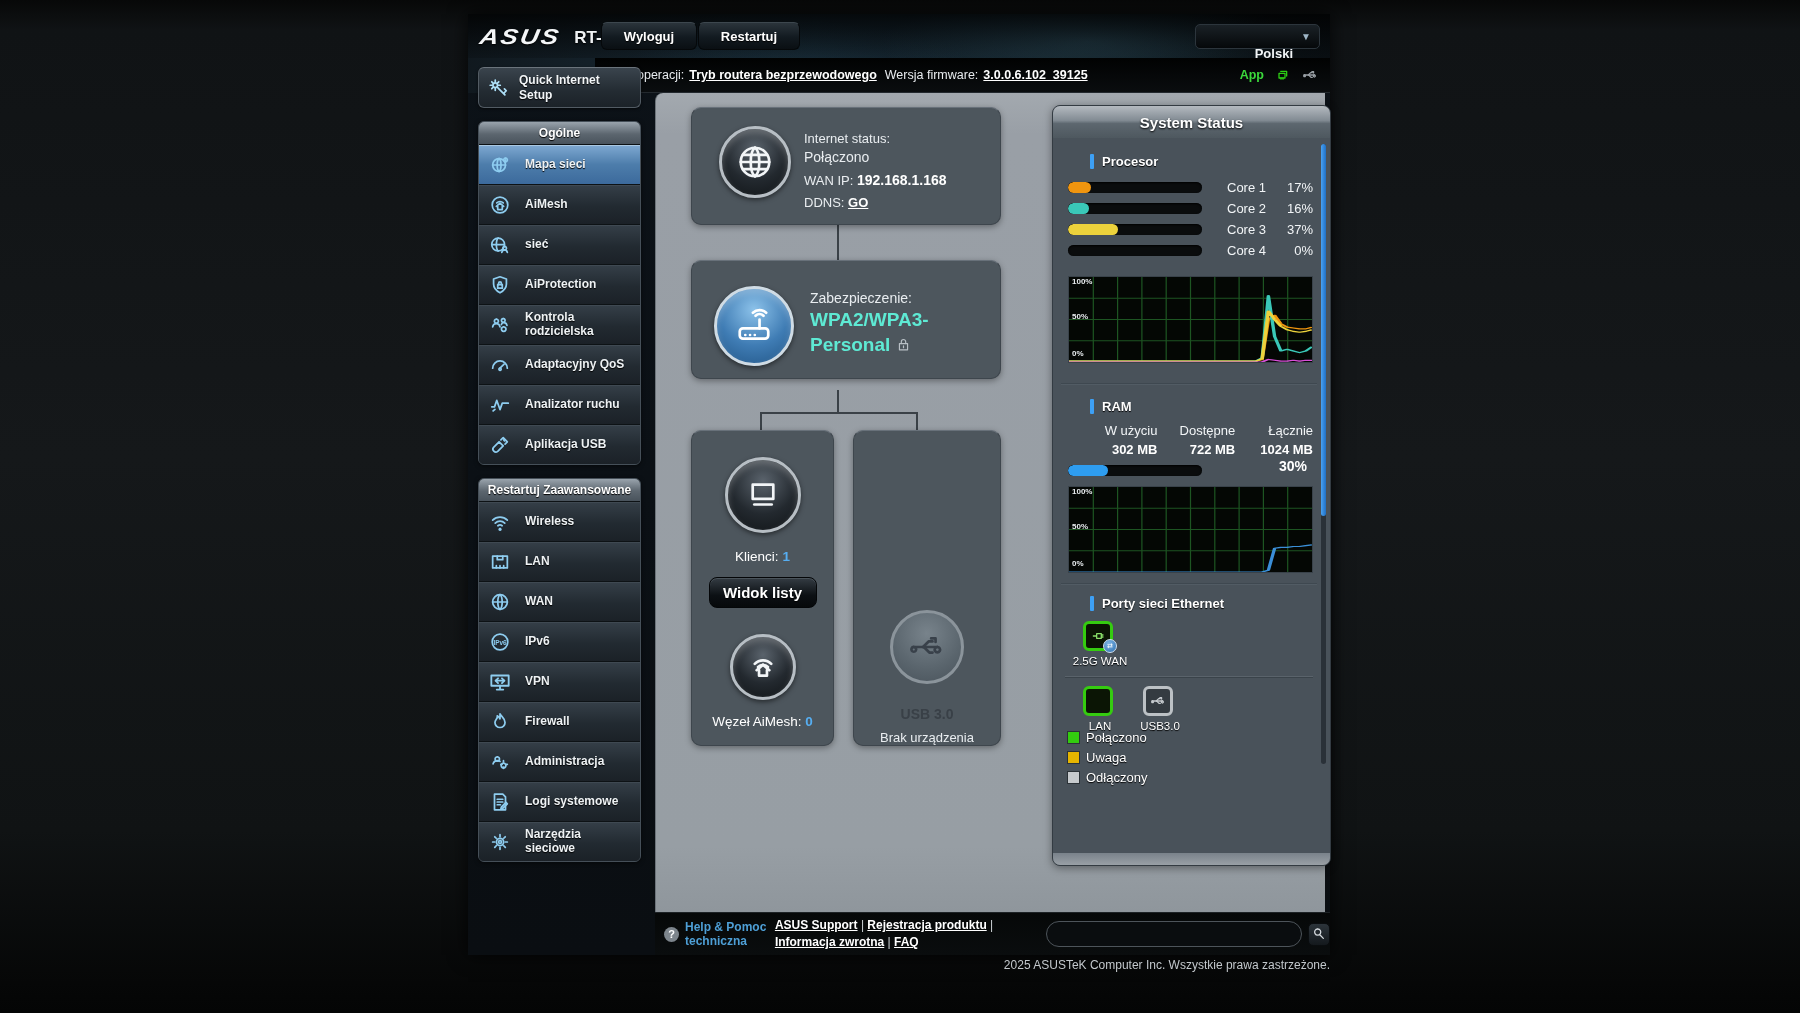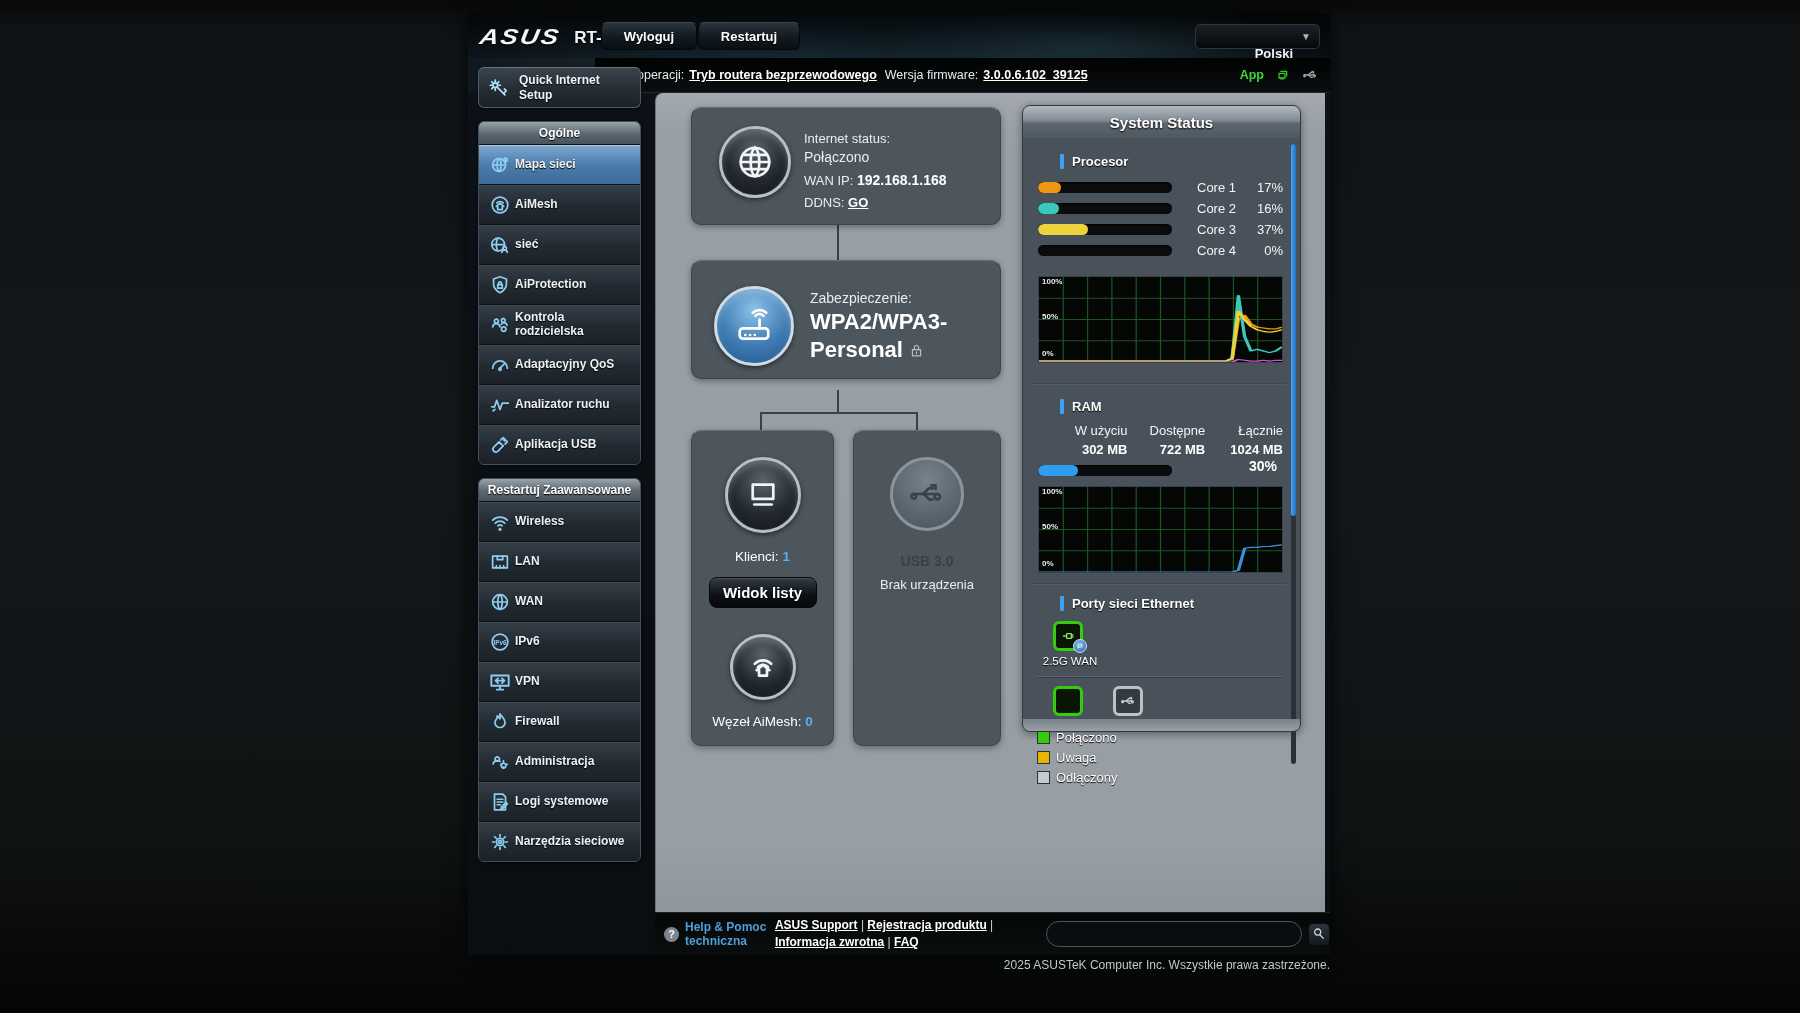--- a/index.html
+++ b/index.html
@@ -52,21 +52,21 @@
   .qis-btn { width:100%; height:41px; border-radius:6px; border:1px solid #525b63; border-top-color:#6b747c;
     background:linear-gradient(180deg,#3a444d,#232b32 60%,#1b2228); display:flex; align-items:center;
     gap:8px; padding:0 6px; cursor:pointer; box-shadow:0 1px 3px rgba(0,0,0,.6); }
   .qis-btn .txt { font-size:12px; font-weight:bold; color:#f2f5f7; text-align:left; line-height:1.25;
     text-shadow:0 1px 1px #000; }
   .nav-group { margin-top:13px; border:1px solid #454f58; border-radius:6px; overflow:hidden;
     background:#1b2228; box-shadow:0 1px 4px rgba(0,0,0,.55); }
   .nav-head { height:22px; display:flex; align-items:center; justify-content:center; font-size:12px;
     font-weight:bold; color:#fff; text-shadow:0 1px 1px #000;
     background:linear-gradient(180deg,#99a3ac,#5c666f 55%,#49535c); }
-  .nav-item { height:40px; display:flex; align-items:center; gap:2px; padding:0 8px; cursor:pointer;
+  .nav-item { height:40px; display:flex; align-items:center; gap:12px; padding:0 8px; cursor:pointer;
     background:linear-gradient(180deg,#353f48,#222a31 55%,#1b2127);
     border-top:1px solid #0d1215; box-shadow:inset 0 1px 0 #3f4952; }
   .nav-item .lbl { font-size:12px; font-weight:bold; color:#eef2f4; line-height:1.15; text-shadow:0 1px 1px #000; }
   .nav-item.active { background:linear-gradient(180deg,#7fa9d2,#4d7dab 50%,#3c6a9c); box-shadow:inset 0 1px 0 #a9c8e2; }
   .nicon { width:26px; height:24px; flex:0 0 26px; display:flex; align-items:center; justify-content:center; }
   
   .main { position:absolute; left:187px; top:79px; width:670px; height:819px;
     background:linear-gradient(180deg,#a3a9af,#999fa6 5%,#979ea4 92%,#8f969c);
     border-radius:8px 0 0 0; border-left:1px solid #6d747a; }
   .card { position:absolute; background:#4d565d; border:1px solid #3e464d; border-top-color:#68717a;
@@ -76,31 +76,31 @@
   .card-clients  { left:35px; top:337px; width:143px; height:316px; }
   .card-usb      { left:197px; top:337px; width:148px; height:316px; }
   .conn { position:absolute; background:#3a4147; }
   .glossy { border-radius:50%; border:3px solid #b7bec4; box-shadow:0 2px 5px rgba(0,0,0,.5), inset 0 4px 6px rgba(255,255,255,.25);
     display:flex; align-items:center; justify-content:center;
     background:radial-gradient(circle at 50% 30%, #5a636c, #23292f 55%, #121619 95%); }
   .glossy.blue { background:radial-gradient(circle at 50% 28%, #8cc2ea, #3f7cb4 55%, #255a8c 95%); border-color:#cfdbe4; }
   .glossy.muted { background:radial-gradient(circle at 50% 30%, #78838b, #5a656d 60%, #4b555d 95%); border-color:#8b949b; box-shadow:none; }
   .info-lines { position:absolute; font-size:13px; color:#e9edf0; line-height:1.35; }
   .info-lines b { color:#fff; font-size:14px; }
-  .big-val { font-size:22px; font-weight:bold; color:#ffffff; line-height:1.3; }
+  .big-val { font-size:19px; font-weight:bold; color:#5eead4; line-height:1.3; }
   .link-go { font-weight:bold; text-decoration:underline; color:#fff; cursor:pointer; }
   .center-col { display:flex; flex-direction:column; align-items:center; }
   .pill-btn { background:linear-gradient(180deg,#343c43,#0c1014 60%,#06090b); border:1px solid #040608;
     border-radius:8px; color:#fff; font-weight:bold; font-size:15px; padding:6px 0; width:108px;
     cursor:pointer; text-shadow:0 1px 1px #000; box-shadow:inset 0 1px 0 #4a535a; font-family:inherit; }
   .count { color:#56aef2; font-weight:bold; }
   .usb-title { font-size:14px; font-weight:bold; color:#394047; }
   .usb-sub { font-size:13px; color:#e9edf0; margin-top:8px; }
   
-  .panel { position:absolute; left:366px; top:12px; width:279px; height:627px; border-radius:8px;
+  .panel { position:absolute; left:396px; top:12px; width:279px; height:761px; border-radius:8px;
     border:1px solid #333b42; background:#49525a; box-shadow:0 2px 8px rgba(0,0,0,.4); }
   .panel-head { height:32px; border-radius:7px 7px 0 0; display:flex; align-items:center; justify-content:center;
     background:linear-gradient(180deg,#b4bac0,#828b93 45%,#5d676f 55%,#4e585f);
     font-size:15px; font-weight:bold; color:#fff; text-shadow:0 1px 2px #000; }
   .panel-foot { position:absolute; left:0; bottom:0; width:100%; height:12px; border-radius:0 0 7px 7px;
     background:linear-gradient(180deg,#79828a,#99a0a6); }
   .scrolltrack { position:absolute; right:4px; top:38px; width:5px; height:620px; background:#2a3138; border-radius:3px; }
   .scrollthumb { width:5px; height:372px; border-radius:3px; background:linear-gradient(90deg,#4aa2f2,#1f6fc4); }
   .sec-title { position:absolute; display:flex; align-items:center; gap:8px; font-size:13px; font-weight:bold;
     color:#fff; text-shadow:0 1px 1px #000;margin-left:24px; }
@@ -481,21 +481,21 @@
                 <path d="M8.9 12a4.4 4.4 0 0 1 6.2 0" fill="none" stroke="#f2f5f7" stroke-width="1.7" stroke-linecap="round" stroke-linejoin="round"></path>
               </svg>
             </span>
         </div>
         <div style="margin-top:14px; font-size:13.5px;">
           <span>Węzeł AiMesh:</span>
           <span class="count">0</span>
         </div>
       </div>
 
-      <div class="card card-usb center-col" style="padding-top:26px;">
+      <div class="card card-usb center-col" style="padding-top:26px;justify-content:flex-end;">
         <div class="glossy muted" style="width:74px; height:74px;">
           <span>
               <svg viewBox="0 0 24 24" width="38" height="38">
                 <path d="M3 12h15.5" fill="none" stroke="#39414a" stroke-width="1.7" stroke-linecap="round" stroke-linejoin="round"></path>
                 <path d="M9.5 12l3.5-3.5h2.5" fill="none" stroke="#39414a" stroke-width="1.7" stroke-linecap="round" stroke-linejoin="round"></path>
                 <path d="M10 12l3.5 3.5h2" fill="none" stroke="#39414a" stroke-width="1.7" stroke-linecap="round" stroke-linejoin="round"></path>
                 <path d="M18.5 12a1.7 1.7 0 1 0 .1 0" fill="none" stroke="#39414a" stroke-width="1.7" stroke-linecap="round" stroke-linejoin="round"></path>
                 <path d="M3.6 12a1.5 1.5 0 1 0 .1 0" fill="none" stroke="#39414a" stroke-width="1.7" stroke-linecap="round" stroke-linejoin="round"></path>
                 <path d="M14.6 6.6h2.8v2.2" fill="none" stroke="#39414a" stroke-width="1.7" stroke-linecap="round" stroke-linejoin="round"></path>
               </svg>

